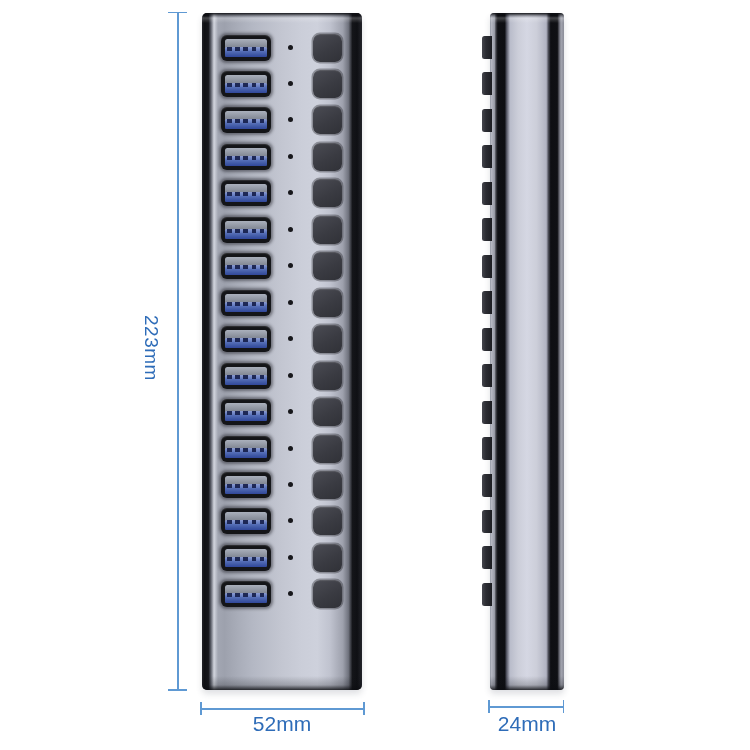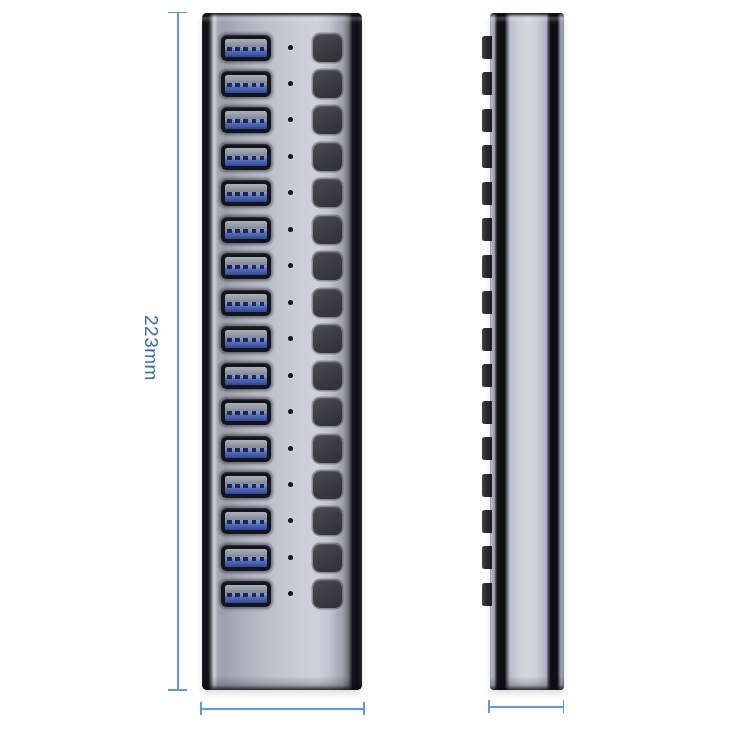--- a/index.html
+++ b/index.html
@@ -293,18 +293,20 @@
   <div class="side-tab" style="top: 533.44px;"></div>
 
   <div class="side-tab" style="top: 569.9px;"></div>
 </div>
     <div class="rim"></div>
   </div>
 
   <div class="dim-line w-line"></div>
   <div class="dim-line v-tick w-tick-l"></div>
   <div class="dim-line v-tick w-tick-r"></div>
+  <div class="dim-label width-label">52mm</div>
 
   <div class="dim-line d-line"></div>
   <div class="dim-line v-tick d-tick-l"></div>
   <div class="dim-line v-tick d-tick-r"></div>
+  <div class="dim-label depth-label">24mm</div>
 
 </div>
 
 </body></html>

